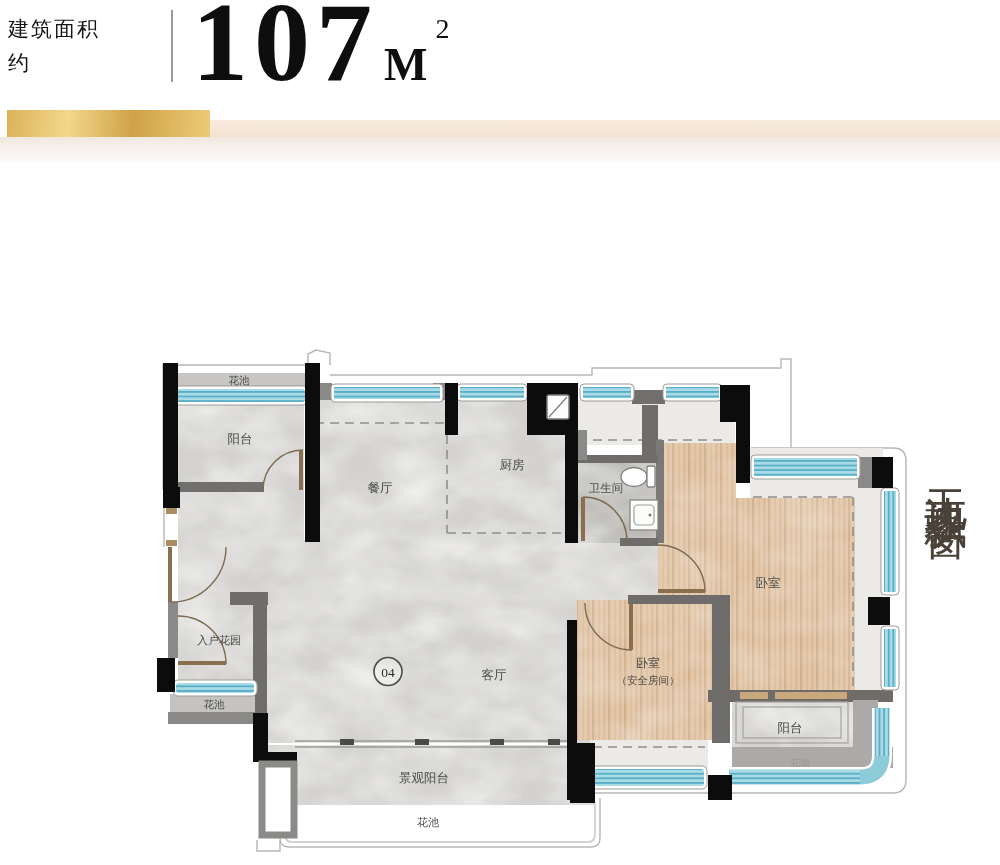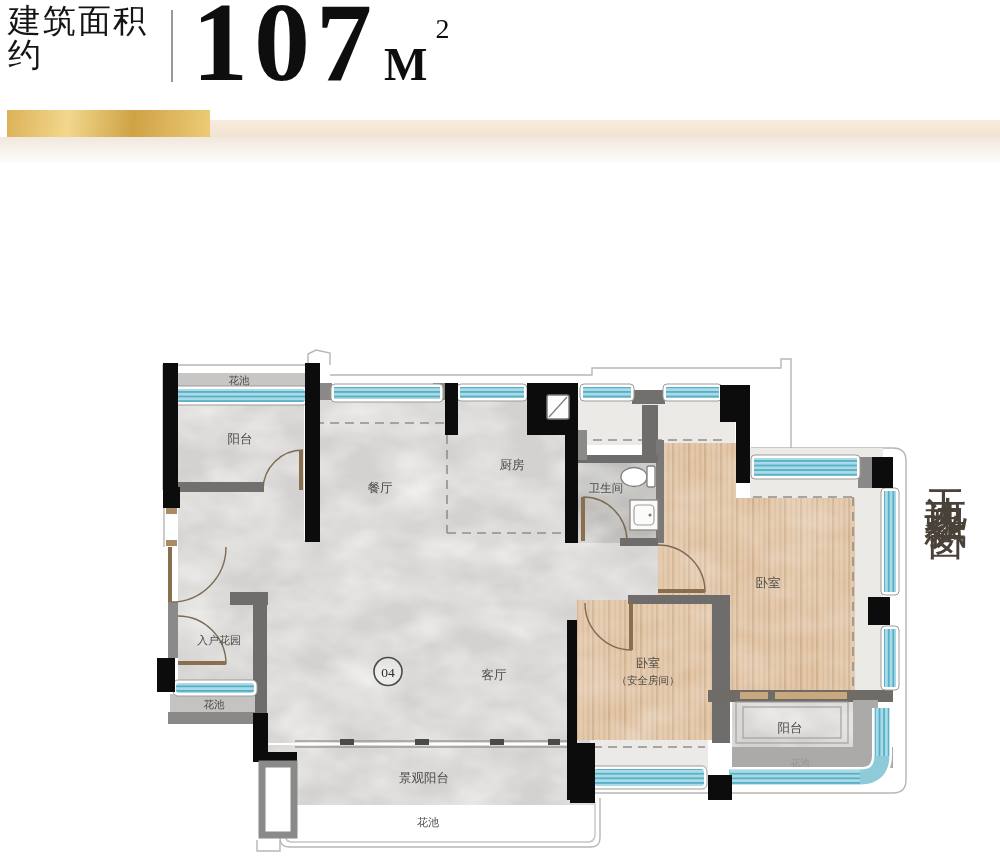--- a/index.html
+++ b/index.html
@@ -1,19 +1,19 @@
 <!DOCTYPE html>
 <html><head>
 <meta charset="utf-8">
 <style>
   html,body{margin:0;padding:0;background:#ffffff;}
   .page{position:relative;width:1000px;height:865px;background:#fff;overflow:hidden;
         font-family:"Liberation Sans",sans-serif;}
   
-  .area-label{position:absolute;left:8px;top:4px;font-size:33px;line-height:34px;
+  .area-label{position:absolute;left:8px;top:12px;font-size:21px;line-height:34px;
               letter-spacing:2px;color:#141414;font-weight:500;}
   .vline{position:absolute;left:171px;top:10px;width:2px;height:72px;background:#9a9a9a;}
   .area-value{position:absolute;left:192px;top:-14px;font-family:"Liberation Serif",serif;
               font-weight:bold;font-size:112px;line-height:112px;color:#0e0e0e;letter-spacing:6px;white-space:nowrap;}
   .area-unit{font-size:46px;letter-spacing:0;margin-left:6px;}
   .area-sup{font-size:28px;font-weight:normal;position:relative;top:-42px;margin-left:8px;}
   
   .gold-bar{position:absolute;left:7px;top:110px;width:203px;height:27px;
             background:linear-gradient(95deg,#dcb258 0%,#f2d78c 30%,#cfa246 62%,#eccb77 100%);}
   .beige-bar{position:absolute;left:210px;top:120px;width:790px;height:17px;

